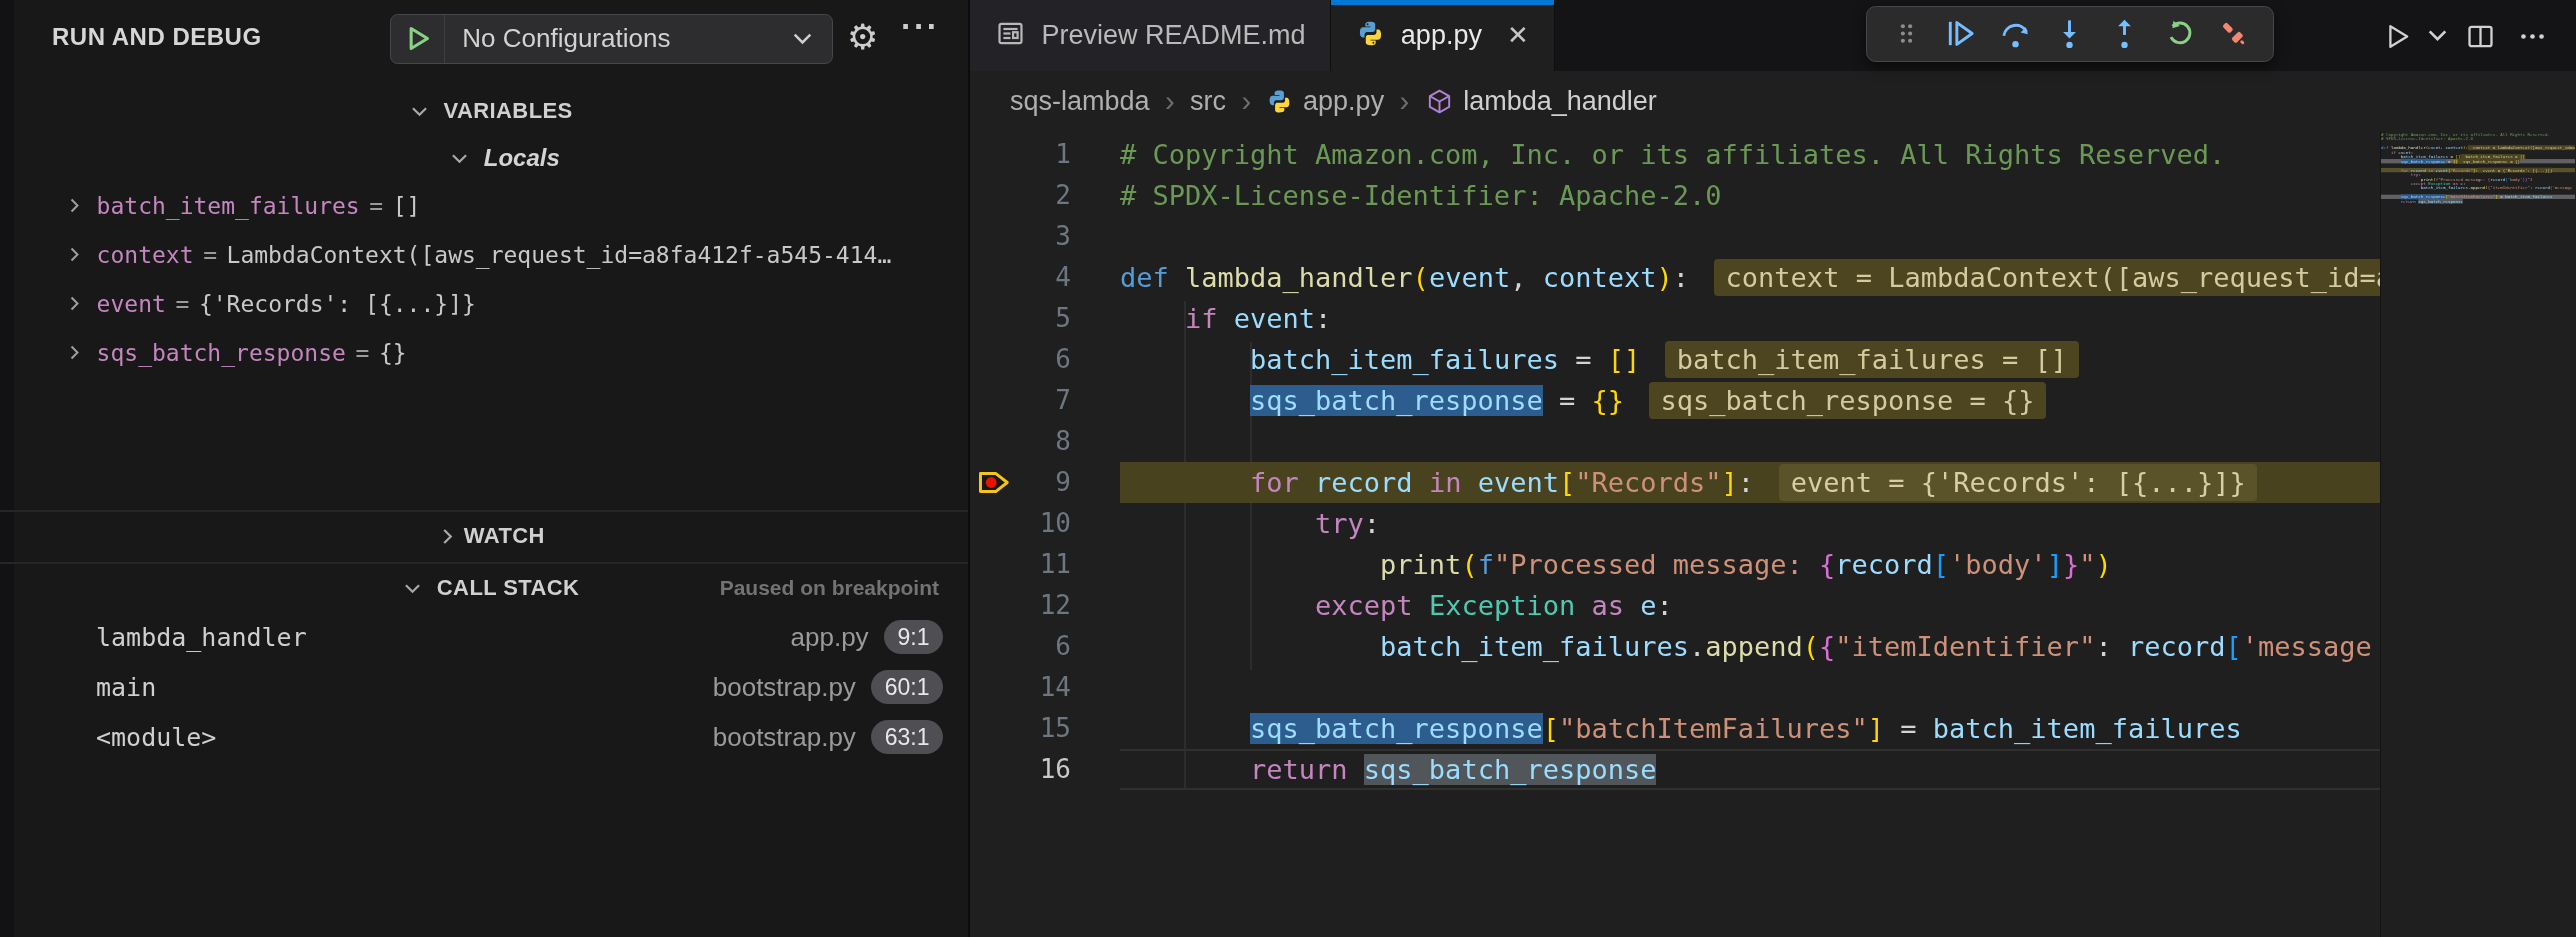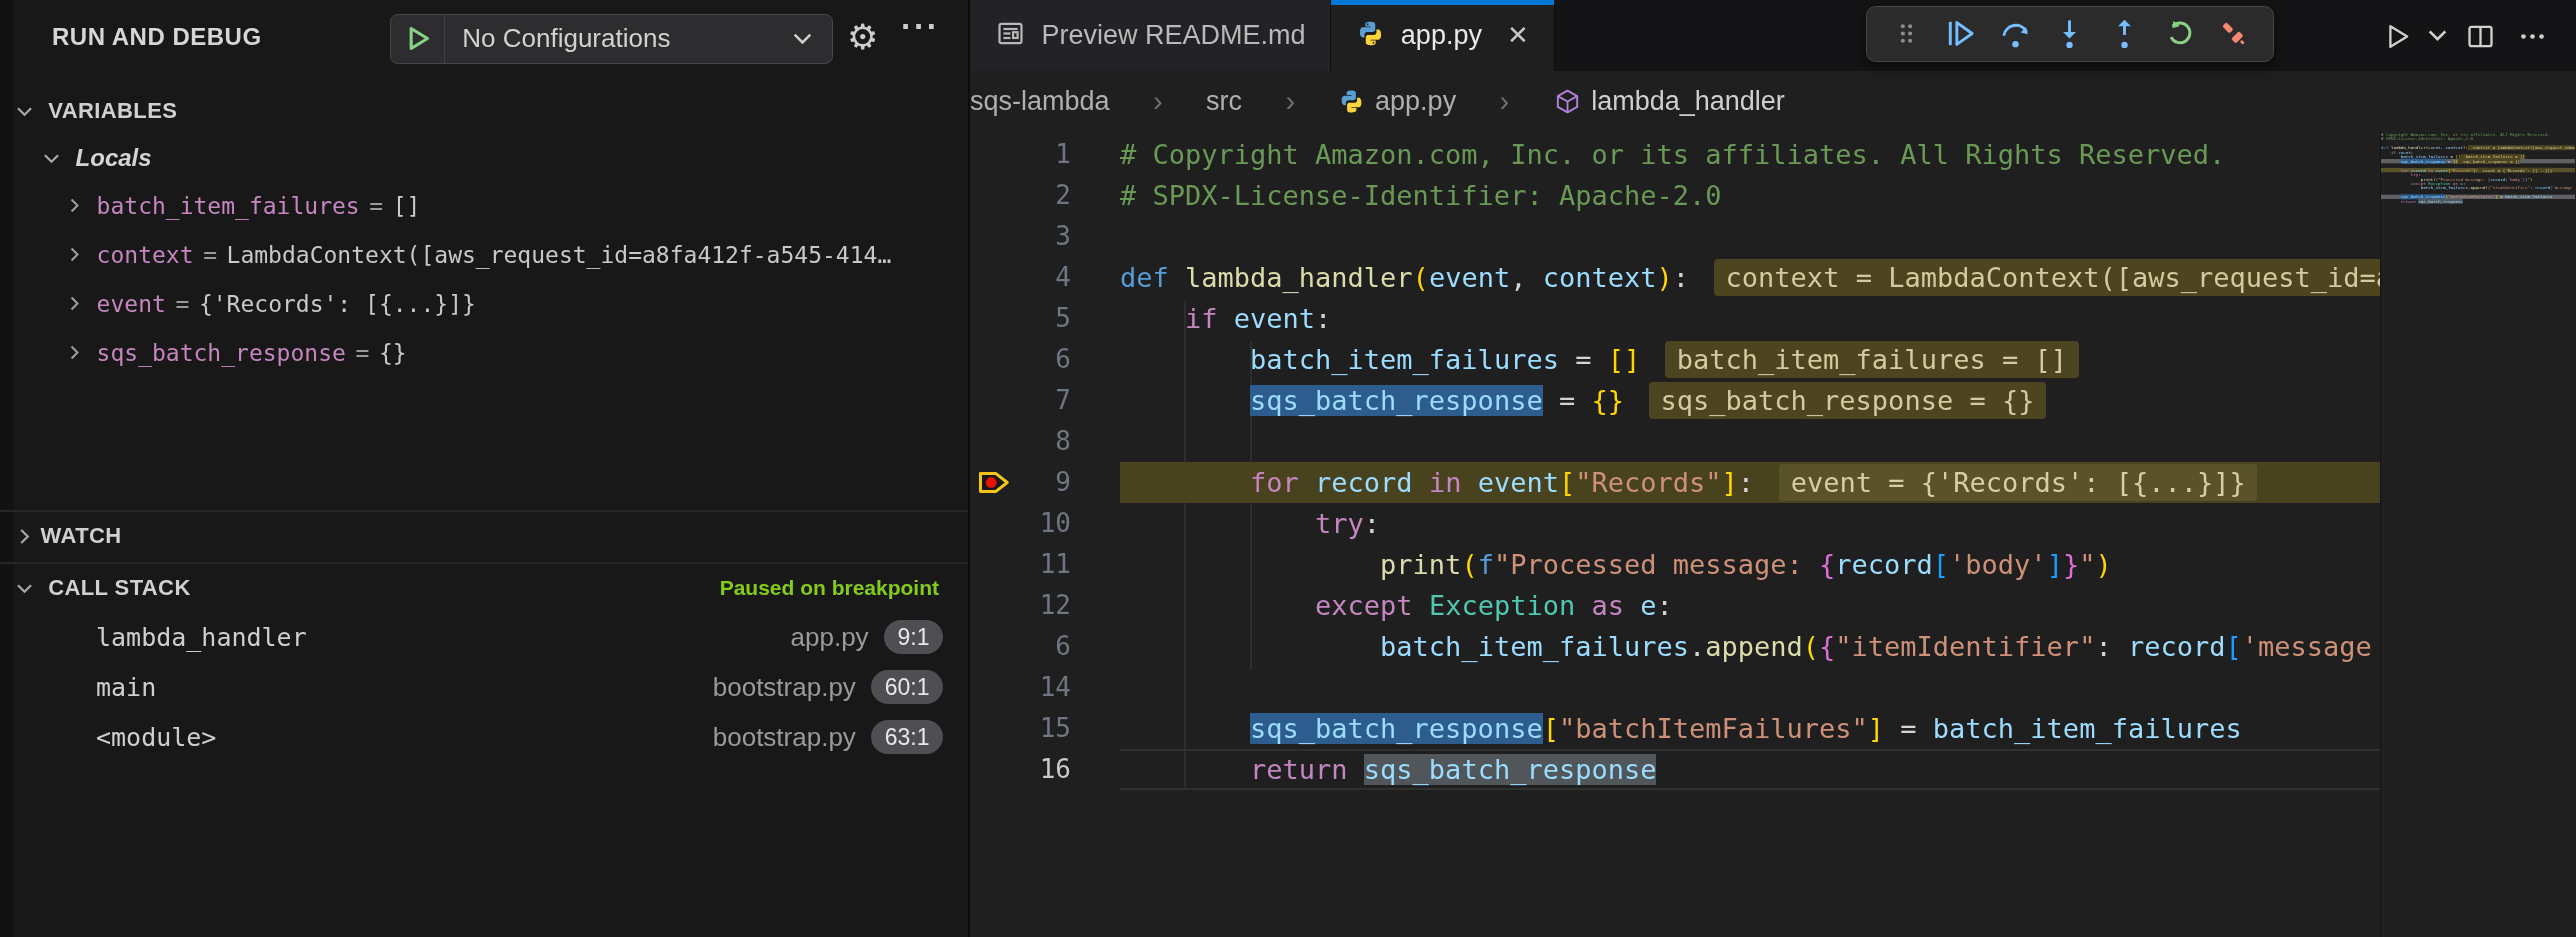--- a/index.html
+++ b/index.html
@@ -18,35 +18,35 @@
                      background:#2d2d2f; border:1.9px solid #46464c; border-radius:7.7px;
                      display:flex; align-items:center; }
   #config-play { width:54px; height:100%; display:flex; align-items:center; justify-content:center;
                  border-right:1.9px solid #404044; }
   #config-label { flex:1; padding-left:17.3px; font-size:26px; color:#d2d2d2; white-space:nowrap; overflow:hidden; }
   #config-chevron { padding-right:17.3px; display:flex; }
   #gear-btn { position:absolute; left:847px; top:15.4px; font-size:35px; color:#cdcdcd; line-height:44px; }
   #more-btn-sidebar { position:absolute; left:901px; top:7.7px; font-size:33px; font-weight:bold;
                       color:#cdcdcd; letter-spacing:1.9px; }
 
-  .section-header { position:absolute; left:0; width:968px; display:flex; align-items:center; }
+  .section-header { position:absolute; left:0; width:968px; display:flex; align-items:center;justify-content:center; }
   .section-label { font-size:22px; font-weight:bold; color:#d0d0d0; letter-spacing:0.4px; }
   .chev { display:inline-flex; width:25px; justify-content:center; }
   .tree-label { font-size:24px; font-weight:bold; color:#d4d4d4; }
 
   #locals-children { position:absolute; left:0; top:181px; width:968px; }
   .var-row { height:49px; display:flex; align-items:center; white-space:nowrap; overflow:hidden; }
   .var-row .chev { margin-left:62px; }
   .var-name { font-family:"DejaVu Sans Mono", monospace; font-size:23px; color:#c586c0; margin-left:9.6px; }
   .var-eq   { font-family:"DejaVu Sans Mono", monospace; font-size:23px; color:#9a9a9a; margin:0 9.6px; }
   .var-value{ font-family:"DejaVu Sans Mono", monospace; font-size:23px; color:#c8c8c8; }
 
   .hdivider { position:absolute; left:0; width:968px; height:1.9px; background:#262628; }
 
-  #callstack-status { position:absolute; right:29px; font-size:21px; font-weight:bold; color:#84cc16;margin-left:44px; }
+  #callstack-status { position:absolute; right:29px; font-size:21px; font-weight:bold; color:#737373;margin-left:44px; }
   #frames { position:absolute; left:0; top:612px; width:968px; }
   .frame-row { height:50px; display:flex; align-items:center; }
   .frame-name { font-family:"DejaVu Sans Mono", monospace; font-size:25px; color:#cfcfcf; margin-left:96px; }
   .frame-right { margin-left:auto; margin-right:25px; display:flex; align-items:center; gap:15.4px; }
   .frame-file { font-size:26px; color:#9a9a9a; }
   .frame-badge { background:#4e4e53; color:#e8e8e8; font-size:23px; border-radius:17.3px;
                  padding:3.9px 13.5px; line-height:27px; }
 
   
   #editor { position:absolute; left:970px; top:0; width:1606px; height:938px; background:#1f1f20; }
@@ -54,21 +54,21 @@
   .tab { height:71px; display:flex; align-items:center; padding:8px 25px; border-right:1.9px solid #0e0e0e;
          position:relative; white-space:nowrap; }
   .tab.inactive { background:#232327; }
   .tab.active { background:#1f1f20; }
   .tab.active::before { content:""; position:absolute; left:0; top:0; right:0; height:4.8px; background:#0078d4; }
   .tab-label { font-size:27px; color:#b9b9b9; margin-left:15.4px; }
   .tab.active .tab-label { color:#e9e9e9; }
   .tab-close { font-size:26px; color:#c5c5c5; margin-left:25px; }
 
   #breadcrumb { position:absolute; left:0; top:71px; width:1606px; height:60px; display:flex;
-                align-items:center; background:#1f1f20;gap:28px; }
+                align-items:center; padding-left:40px; background:#1f1f20; }
   .crumb { font-size:27px; color:#afafaf; display:flex; align-items:center; }
   .crumb.last { color:#cfcfcf; }
   .crumb-sep { font-size:29px; color:#6f6f6f; margin:0 15.4px; }
   .crumb .ic { display:inline-flex; margin-right:9.6px; }
 
   #code-area { position:absolute; left:0; top:131px; width:1606px; height:807px; }
   .gl-row, .num-row, .line, .mm-row { height:41px; }
   #glyphs { position:absolute; left:3.9px; top:2.9px; width:42px; }
   .gl-row { display:flex; align-items:center; justify-content:center; }
   #nums { position:absolute; left:37px; top:2.9px; width:64px; text-align:right; }

